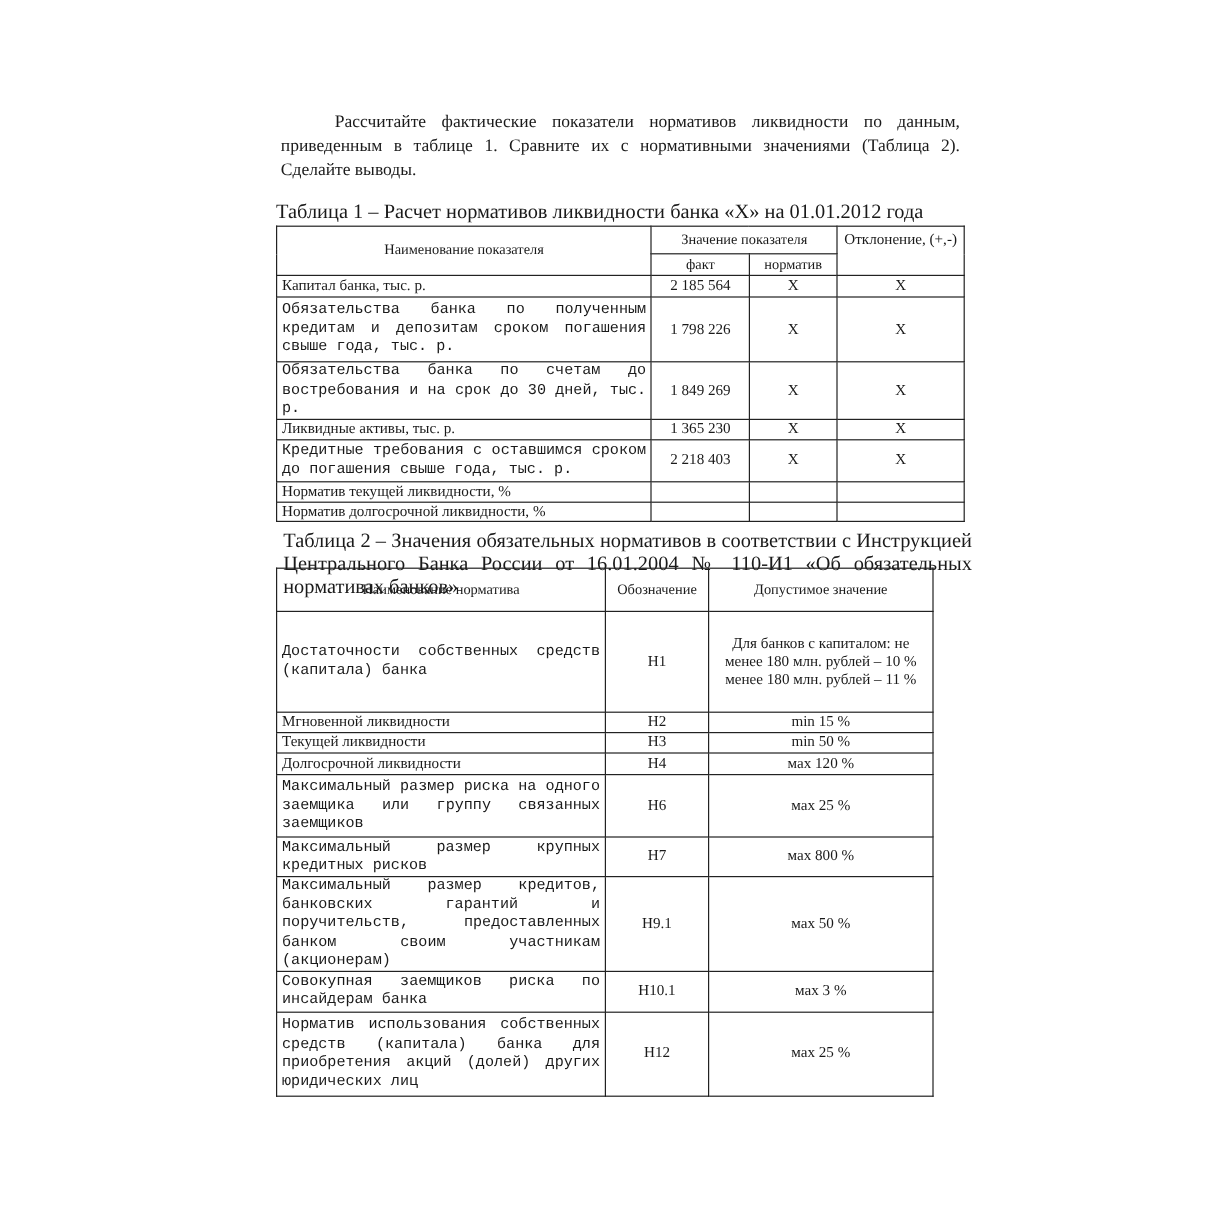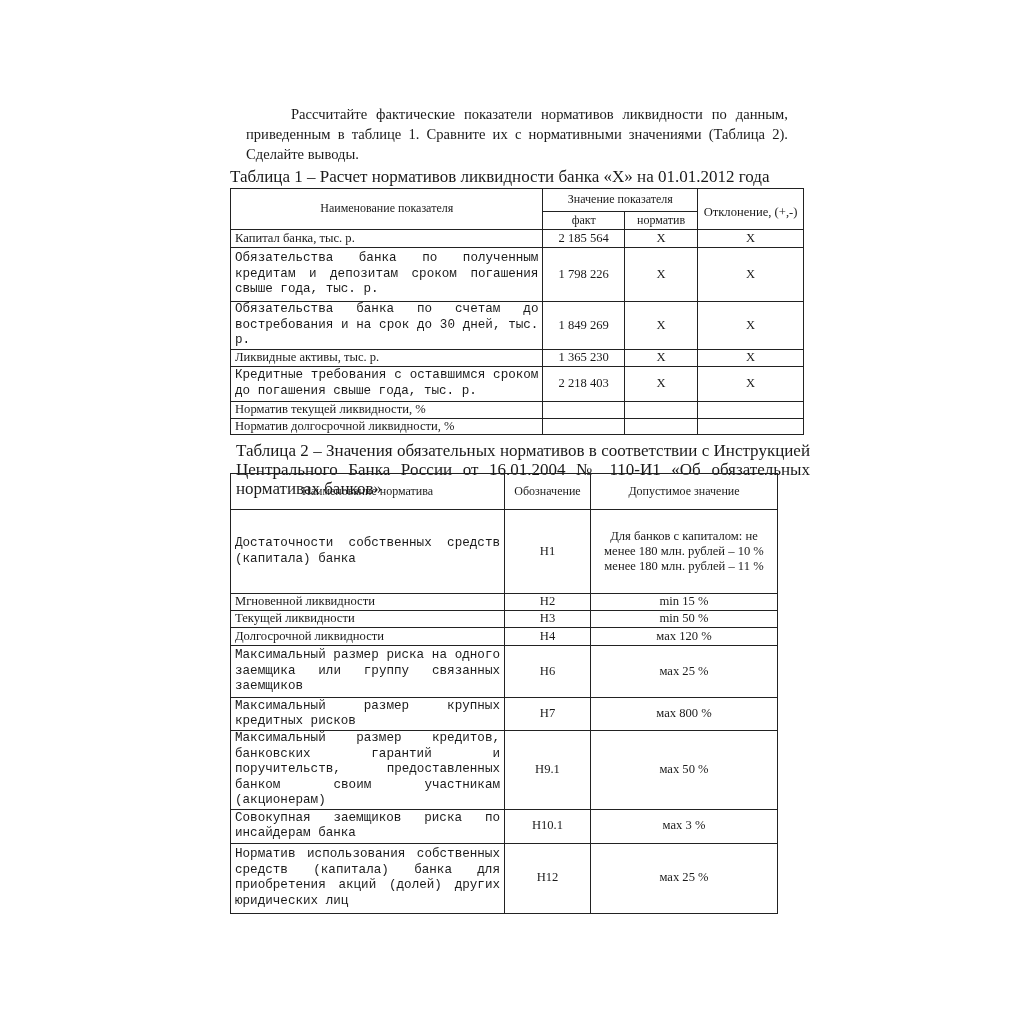--- a/index.html
+++ b/index.html
@@ -1,19 +1,19 @@
 <!DOCTYPE html>
 <html><head>
 <meta charset="utf-8">
 <style>
   html, body { margin: 0; padding: 0; background: #ffffff; }
   body { width: 1024px; height: 1024px; position: relative; overflow: hidden;
          font-family: "Liberation Serif", "DejaVu Serif", serif; color: #1a1a1a; }
   .page { position: absolute; left: 230px; top: 88px; width: 574px; }
-  .para { font-size: 14.6px; line-height: 20px; text-align: justify; margin: 16px; text-indent: 45px; }
+  .para { font-size: 14.6px; line-height: 20px; text-align: justify; margin: 4px; text-indent: 45px; }
   .caption { font-size: 17px; line-height: 19px; margin: 0; text-align: justify; }
   .cap1 { position: absolute; left: 230px; top: 167px; width: 580px; white-space: nowrap; }
   .cap2 { position: absolute; left: 236px; top: 441px; width: 574px; }
   table { border-collapse: collapse; position: absolute; table-layout: fixed; }
   td, th { border: 1.2px solid #222; padding: 0 4px; font-size: 12.6px; line-height: 15.5px;
            font-weight: normal; vertical-align: middle; }
   .t1 { left: 230px; top: 188px; width: 574px; }
   .t1 .c1 { width: 295px; } .t1 .c2 { width: 77px; } .t1 .c3 { width: 69px; } .t1 .c4 { width: 100px; }
   .t2 { left: 230px; top: 473px; width: 458px; padding-left: 24px; }
   .t2 .c1 { width: 274px; } .t2 .c2 { width: 86px; } .t2 .c3 { width: 187px; }
@@ -35,21 +35,21 @@
   <colgroup>
       <col class="c1">
       <col class="c2">
       <col class="c3">
       <col class="c4">
     </colgroup>
   <tbody>
       <tr style="height:23px">
     <th rowspan="2" class="center small">Наименование показателя</th>
     <th colspan="2" class="center small">Значение показателя</th>
-    <th rowspan="2" class="center" style="vertical-align:top;padding-top:16px">Отклонение, (+,-)</th>
+    <th rowspan="2" class="center" style="vertical-align:top;padding-top:3px">Отклонение, (+,-)</th>
   </tr>
   <tr style="height:18px">
     <th class="center small">факт</th>
     <th class="center small">норматив</th>
   </tr>
   <tr style="height:18px">
     <td>Капитал банка, тыс. р.</td>
     <td class="center">2 185 564</td>
     <td class="center">Х</td>
     <td class="center">Х</td>

